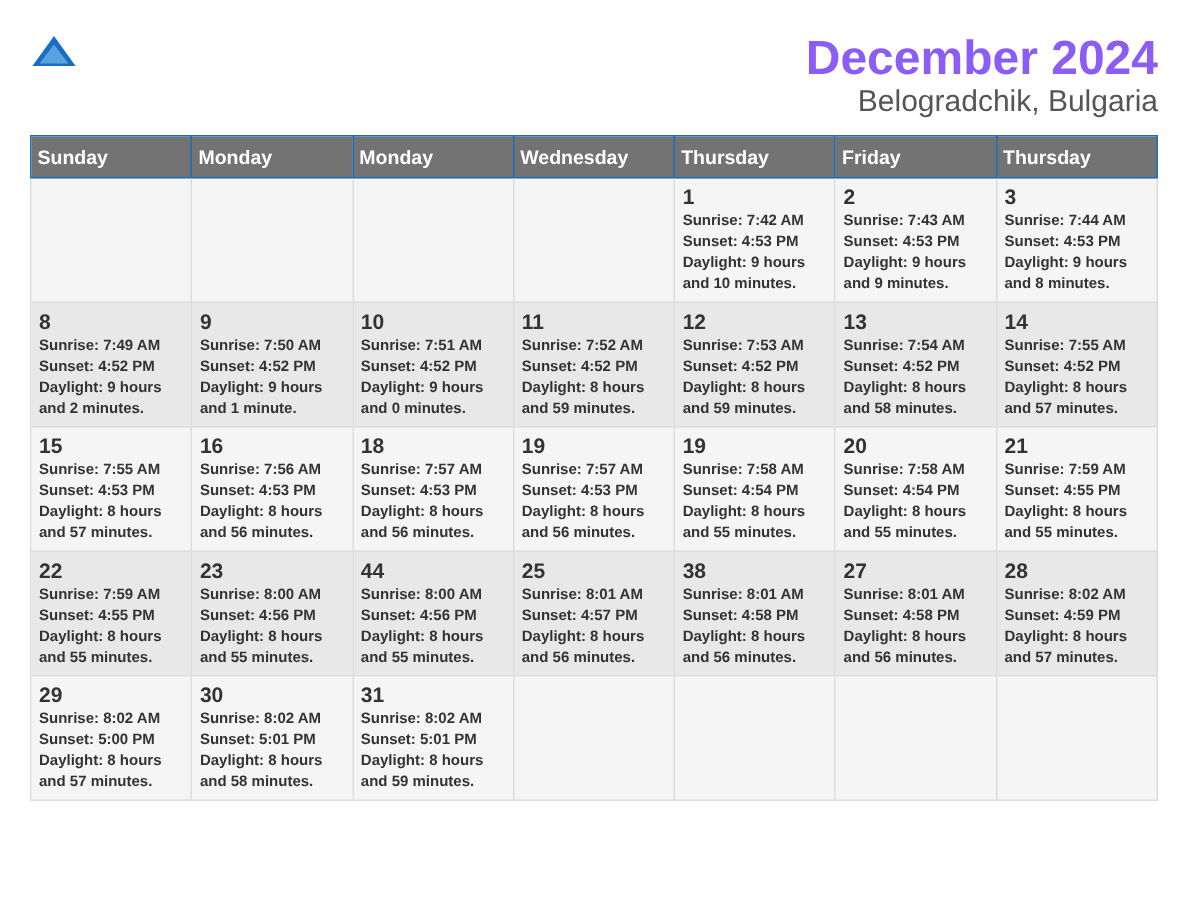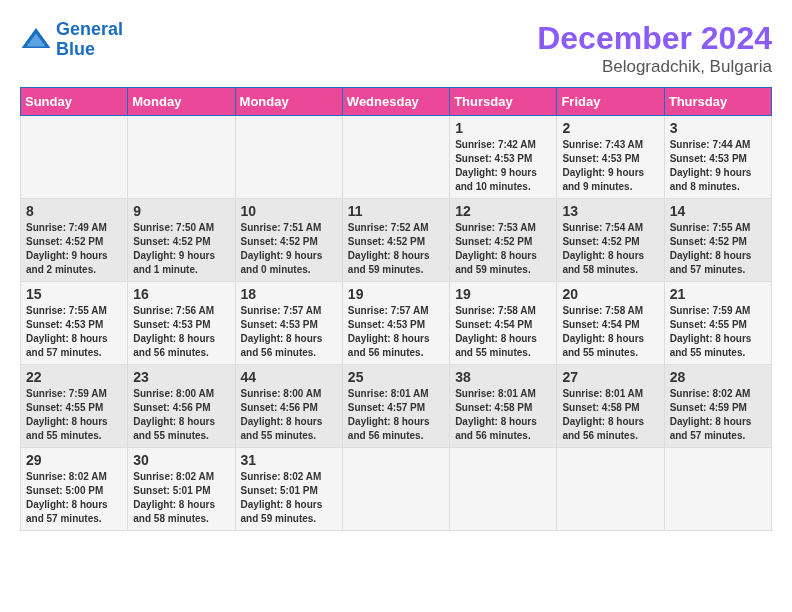--- a/index.html
+++ b/index.html
@@ -36,30 +36,30 @@
     }
     .title-area {
       text-align: right;
     }
     .month-title {
       font-size: 32px;
       font-weight: bold;
       color: #8b5cf6;
     }
     .location {
-      font-size: 17px;
+      font-size: 20px;
       color: #555;
     }
     table {
       width: 100%;
       border-collapse: collapse;
       font-size: 11px;
     }
     thead tr th {
-      background-color: #ec4899;
+      background-color: #737373;
       color: white;
       padding: 6px 4px;
       text-align: left;
       font-size: 13px;
       font-weight: bold;
       border: 1px solid #1a6dc0;
     }
     tbody tr {
       border-bottom: 1px solid #ccc;
     }
@@ -95,24 +95,20 @@
   </style>
 </head>
 <body>
 
 <div class="header">
   <div class="logo">
     <svg class="logo-icon" viewBox="0 0 40 40">
       <polygon points="20,5 38,30 2,30" fill="#1a6dc0"></polygon>
       <polygon points="20,12 32,28 8,28" fill="#5ba3e0"></polygon>
     </svg>
-    <div class="logo-text">
-      <div><span>General</span></div>
-      <div><span>Blue</span></div>
-    </div>
   </div>
   <div class="title-area">
     <div class="month-title">December 2024</div>
     <div class="location">Belogradchik, Bulgaria</div>
   </div>
 </div>
 
 <table>
   <thead>
     <tr>

